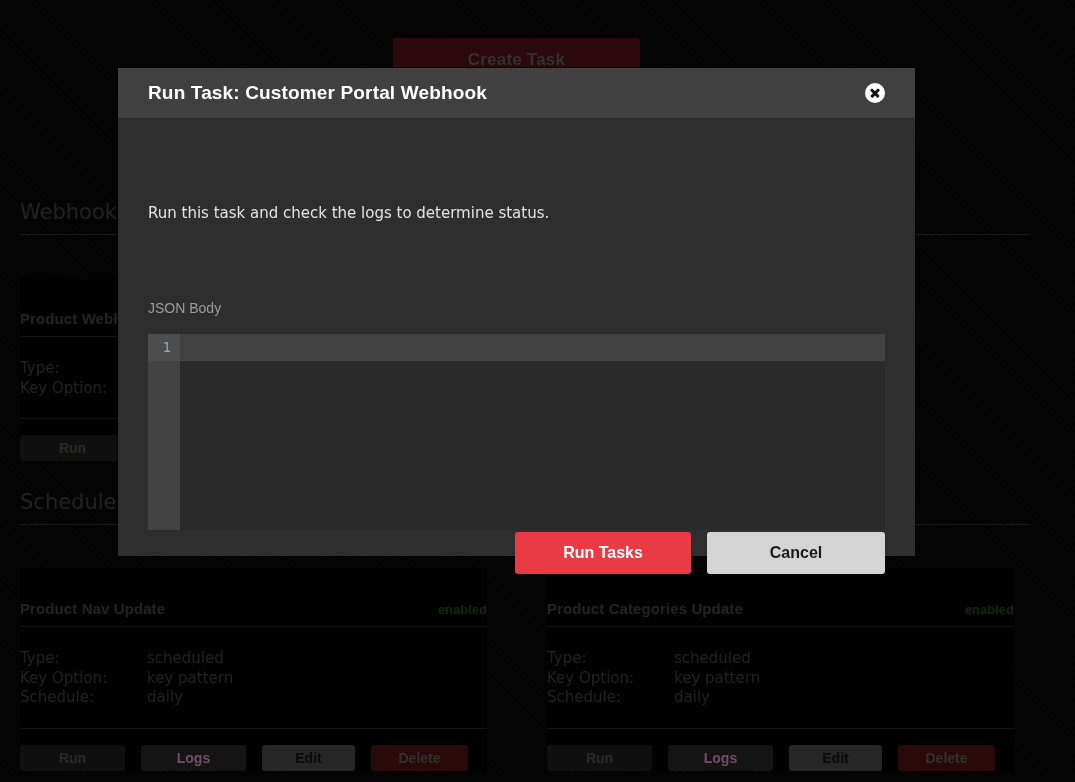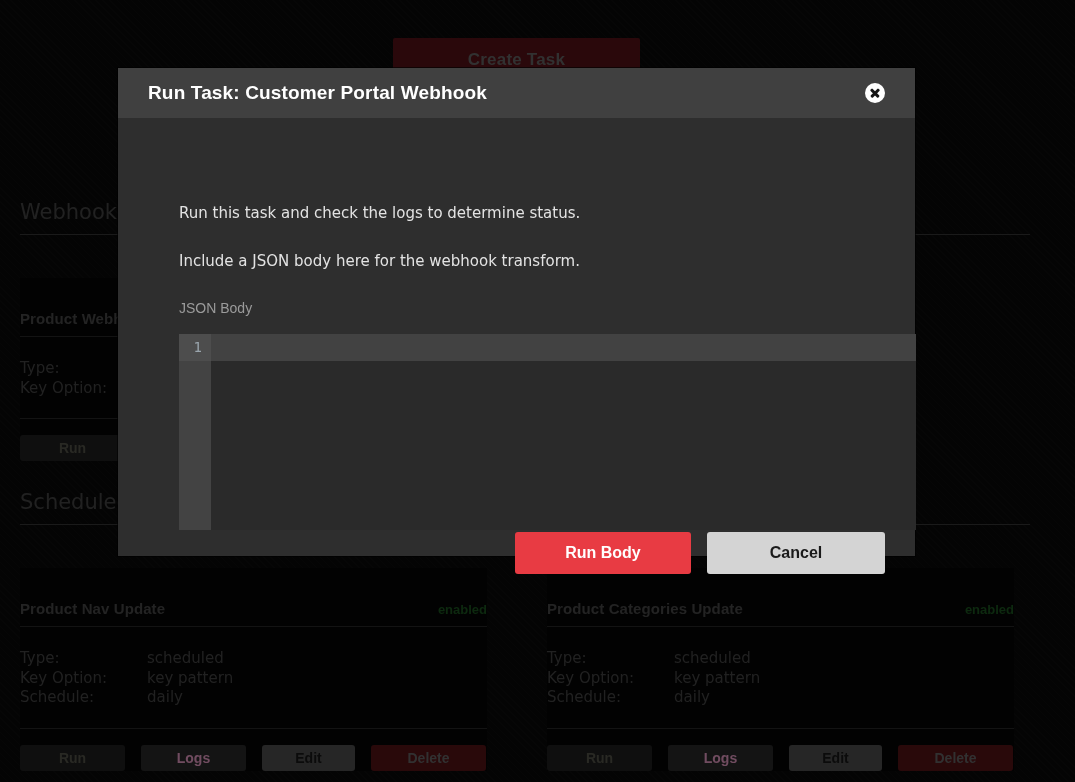--- a/index.html
+++ b/index.html
@@ -125,21 +125,21 @@
     font-family: Liberation Sans, sans-serif;
     font-size: 14px;
     font-weight: bold;
     line-height: 26px;
     text-align: center;
     padding: 0;
   }
   .btn-run   { width: 105px; background: #232323; color: #5b5b50; }
   .btn-logs  { width: 105px; background: #2e2e2e; color: #f9a8d4; }
   .btn-edit  { width: 93px; background: #545454; color: #1a1a1a; }
-  .btn-del   { width: 115px; background: #5c1418; color: #6e6e6e; }
+  .btn-del   { width: 97px; background: #5c1418; color: #6e6e6e; }
 
   
   #overlay {
     position: absolute;
     inset: 0;
     background: rgba(0,0,0,0.55);
   }
 
   
   #modal {
@@ -188,21 +188,20 @@
   }
   .close-icon::before { transform: translate(-50%,-50%) rotate(45deg); }
   .close-icon::after  { transform: translate(-50%,-50%) rotate(-45deg); }
 
   .modal-body {
     padding: 16px 30px;
     background: #2e2e2e;
     position: relative;
     height: 438px;
     box-sizing: border-box;
-    margin-left: 31px;
   }
   .modal-para {
     font-family: "DejaVu Sans", sans-serif;
     font-size: 15px;
     color: #e3e3e3;
   }
   #para1 { position: absolute; left: 30px; top: 86px; }
   #para2 { position: absolute; left: 30px; top: 134px; }
   #json-label {
     position: absolute;
@@ -395,30 +394,29 @@
 <div id="modal">
 
   <div class="modal-header">
     <span class="modal-title">Run Task: Customer Portal Webhook</span>
     <span class="close-icon"></span>
   </div>
 
   <div class="modal-body">
 
     <div class="modal-para" id="para1">Run this task and check the logs to determine status.</div>
-    <div class="modal-para" id="para2">Include a JSON body here for the webhook transform.</div>
     <div id="json-label">JSON Body</div>
 
     <div id="editor">
       <div class="active-line"></div>
       <div class="editor-gutter">
         <div class="gutter-num-active">1</div>
       </div>
       <textarea class="editor-input" placeholder="" style=""></textarea>
     </div>
 
     <div id="modal-actions">
-      <button class="mbtn mbtn-run">Run Body</button>
+      <button class="mbtn mbtn-run">Run Tasks</button>
       <button class="mbtn mbtn-cancel">Cancel</button>
     </div>
 
   </div>
 </div>
 
 </body></html>

